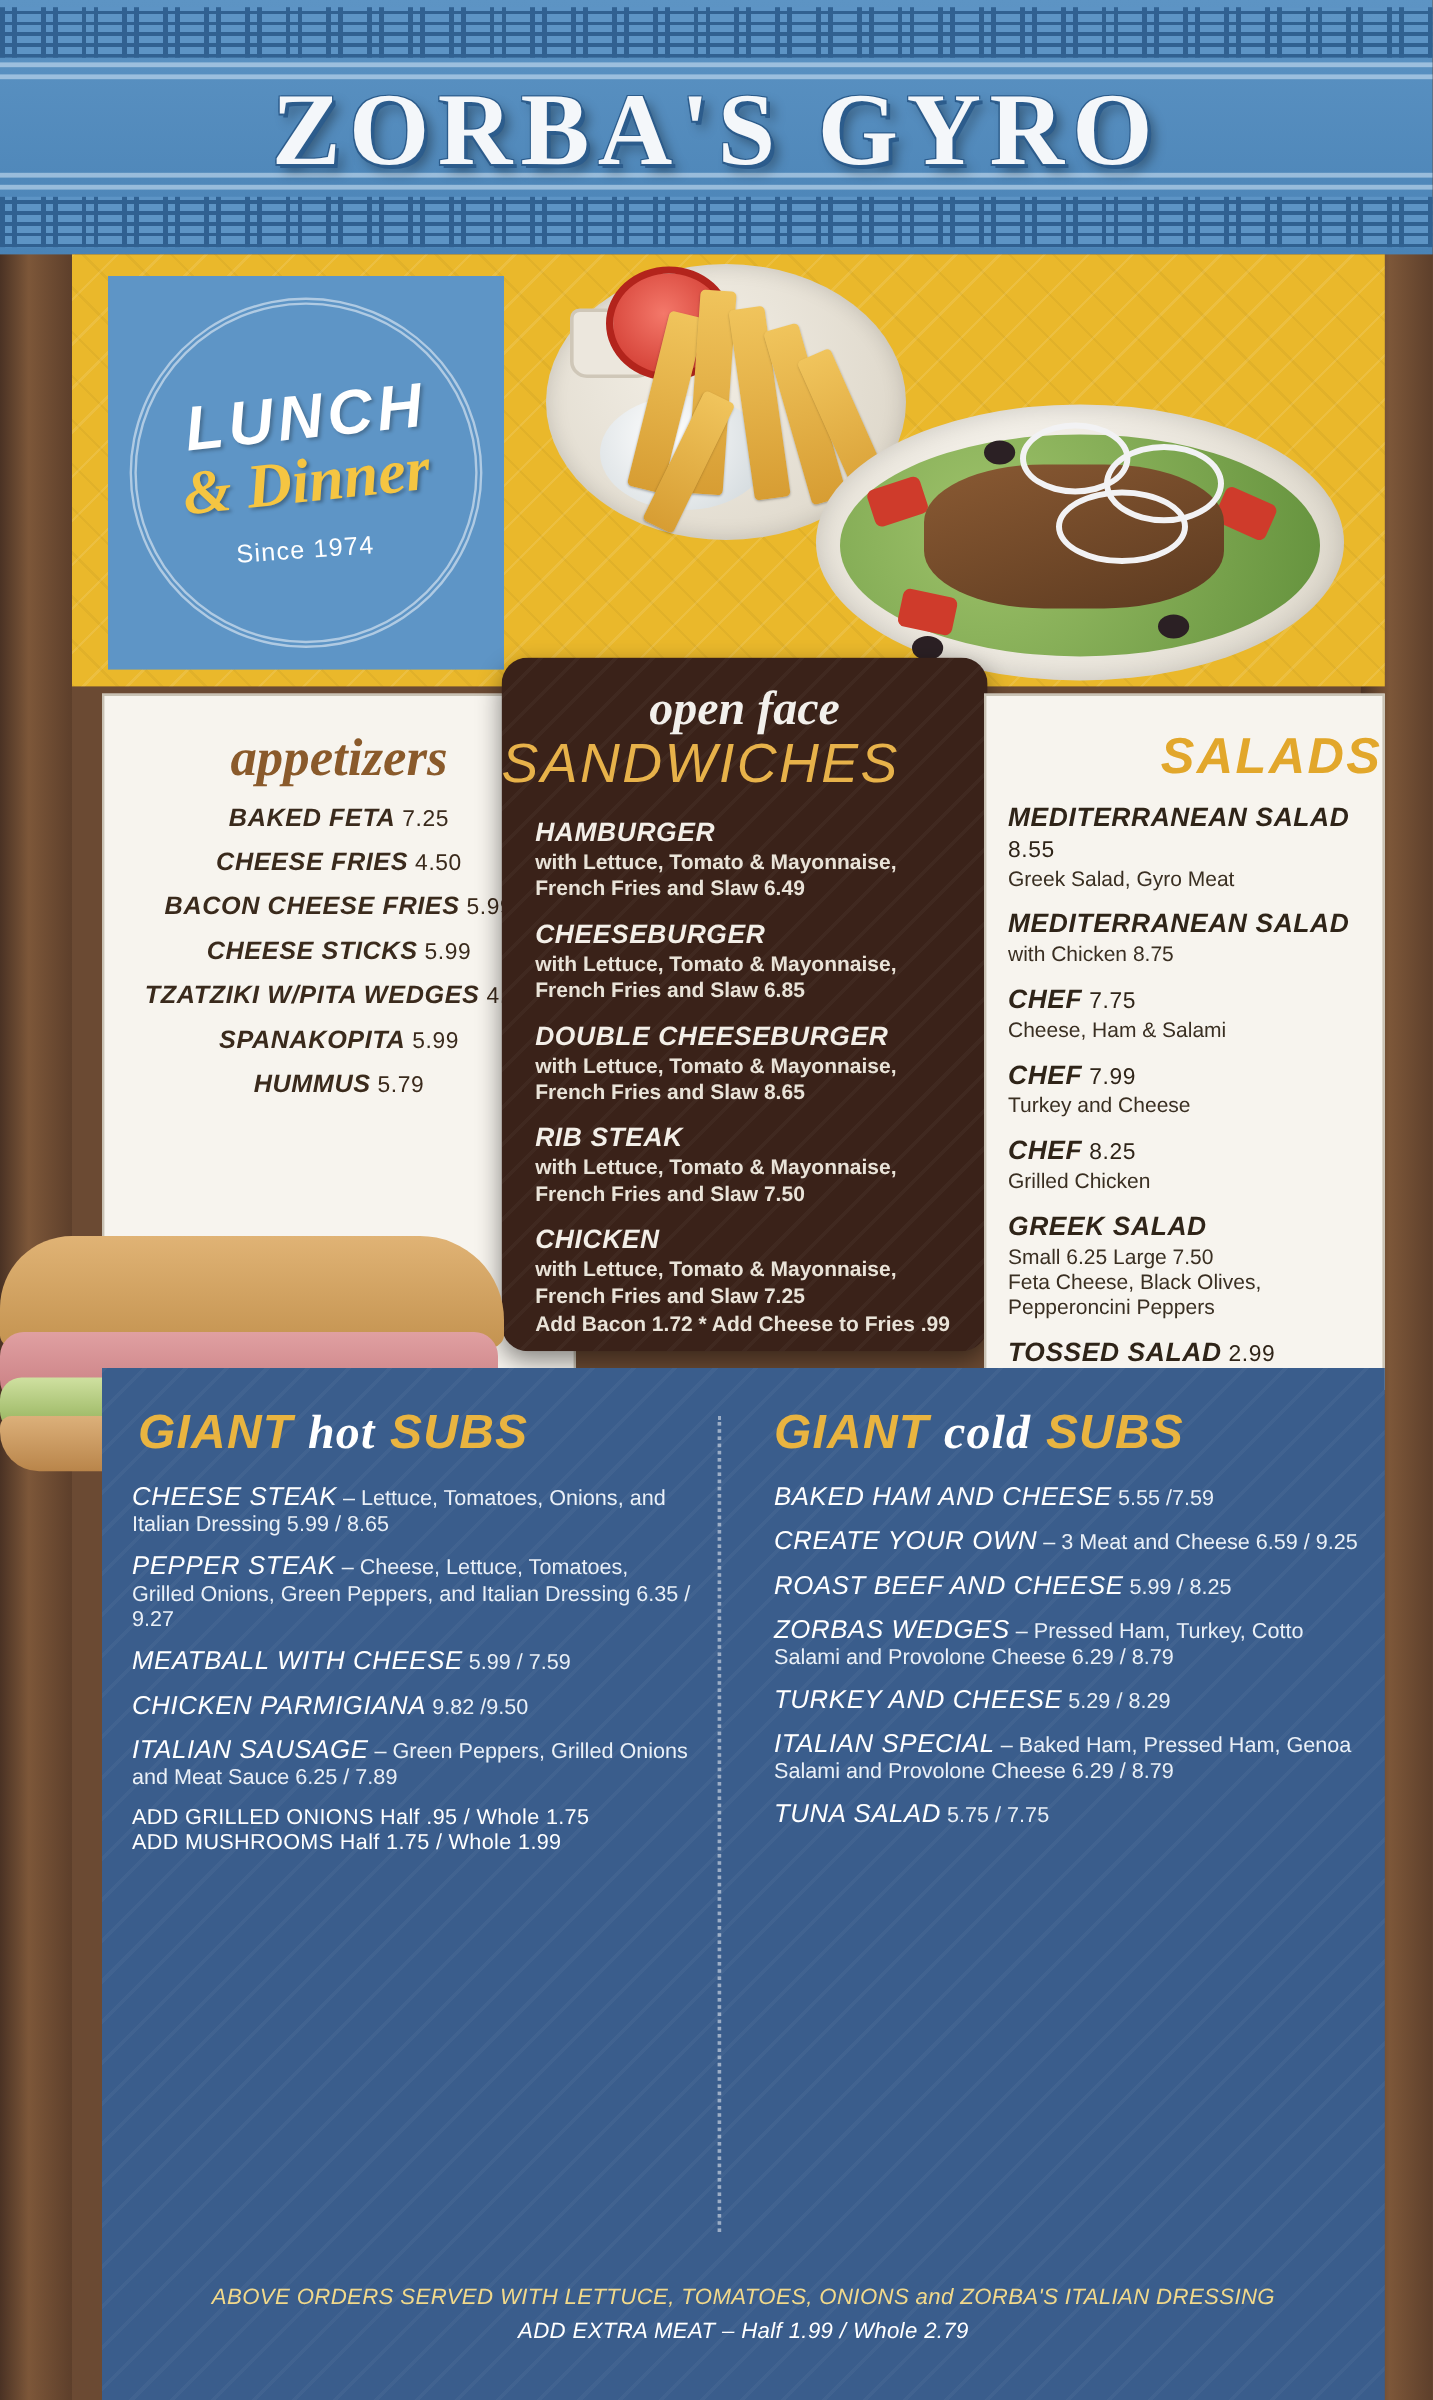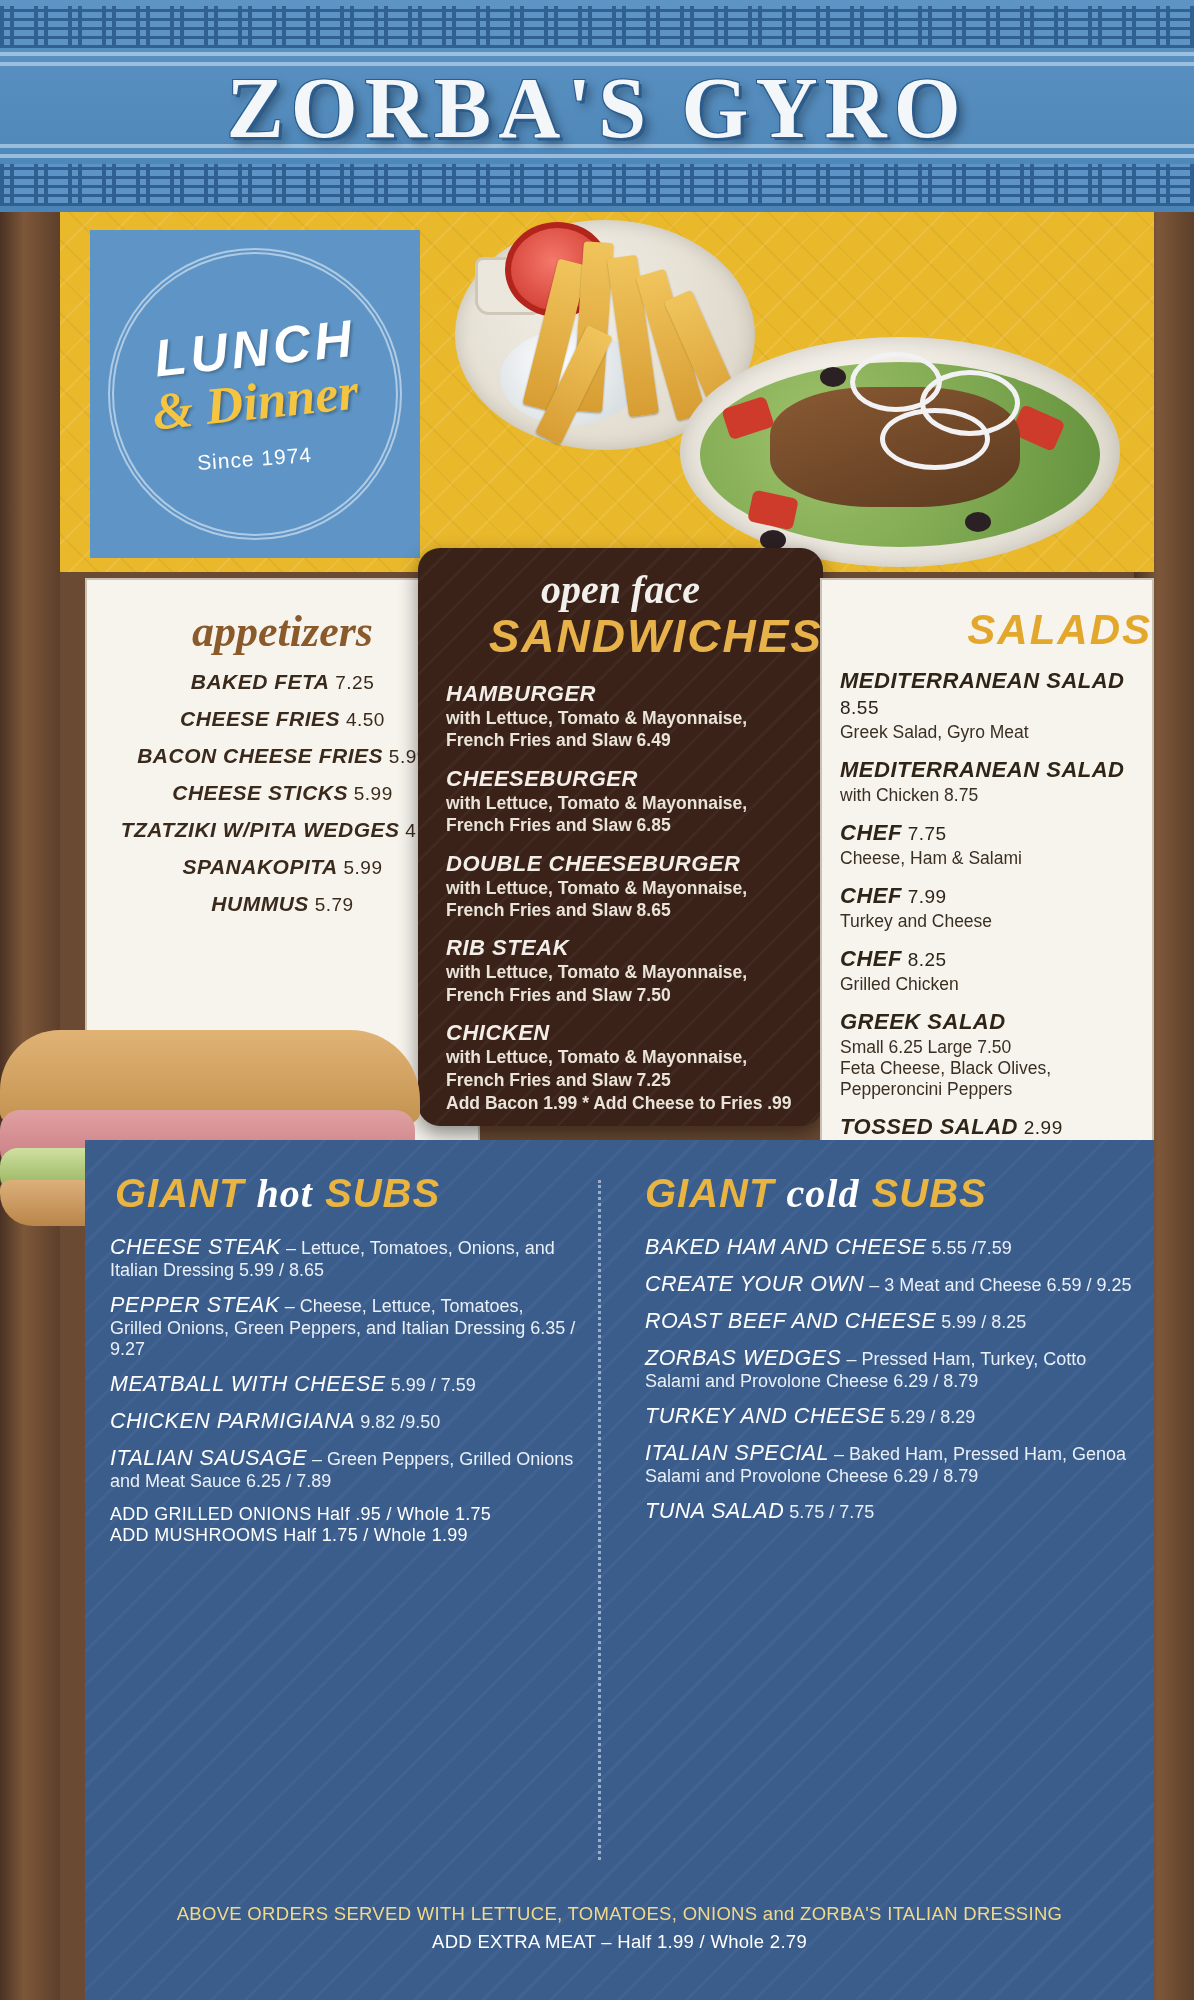--- a/index.html
+++ b/index.html
@@ -167,22 +167,22 @@
   .appet-list{ margin-top:6px; text-align:center; }
   .appet-row{ color:#3a2a1c; font-size:21px; margin:13px 0; }
   .appet-row .price{ font-weight:normal; font-style:normal; font-size:19px; color:#3a2a1c; }
 
   
   .of-title1{
     font-family:"Liberation Serif", serif; font-style:italic; font-weight:bold;
     font-size:40px; color:#f2f0ec; text-align:center; margin-top:18px;
   }
   .of-title2{
-    font-family:"Liberation Sans", sans-serif; font-weight:bold; font-style:italic;
-    font-size:46px; letter-spacing:2px; color:#e7b24a; text-align:right; margin-top:-4px;
+    font-family:"Liberation Sans", sans-serif; font-weight:normal; font-style:italic;
+    font-size:46px; letter-spacing:2px; color:#e7b24a; text-align:left; margin-top:-4px;
   }
   .of-name{ color:#f3efe8; font-size:22px; font-weight:bold; font-style:italic; letter-spacing:.5px;}
   .of-desc{ color:#e9e3d8; font-size:17.5px; line-height:1.28; font-weight:bold; }
   .of-block{ margin:14px 0 0 28px; }
   .of-extra{ color:#e9e3d8; font-size:17.5px; font-weight:bold; margin:2px 0 0 28px;}
 
   
   .sal-block{ margin:0 0 0 18px; }
   .sal-name{ color:#2f2418; font-size:22px; font-weight:bold; font-style:italic; letter-spacing:.5px; margin-top:14px;}
   .sal-name .price{ font-weight:normal; font-style:normal; font-size:19px;}
@@ -192,21 +192,21 @@
   .subs-title{ position:absolute; font-size:40px; letter-spacing:1px; }
   .subs-title .g1{ color:#e9b440; font-weight:bold; font-style:italic; font-family:"Liberation Sans",sans-serif;}
   .subs-title .g2{ color:#ffffff; font-weight:bold; font-style:italic; font-family:"Liberation Serif",serif;}
   .sub-item{ color:#ffffff; }
   .sub-name{ font-size:21.5px; font-weight:normal; font-style:italic; letter-spacing:.5px; }
   .sub-desc{ font-size:18px; font-weight:normal; font-style:normal; color:#eaf0f7;}
   .sub-row{ margin-bottom:12px; }
   .sub-add{ color:#ffffff; font-size:18px; letter-spacing:.3px; }
   .footer-note{
     position:absolute; left:85px; top:1900px; width:1069px; text-align:center;
-    color:#f1d98b; font-size:18.5px; line-height:1.5; letter-spacing:.3px;
+    color:#f1d98b; font-size:18.5px; line-height:1.5; letter-spacing:.3px;font-style:italic;
   }
   .footer-note .l2{ color:#ffffff; }
 
   
   .sandwich{
     position:absolute; left:0px; top:1030px; width:420px; height:190px;
   }
   .sand-bun{
     position:absolute; left:0; top:0; width:420px; height:95px;
     border-radius:60px 70px 18px 18px / 60px 70px 12px 12px;
@@ -314,21 +314,21 @@
         <div class="of-name">RIB STEAK</div>
         <div class="of-desc" style="white-space: pre-line;">with Lettuce, Tomato &amp; Mayonnaise,
 French Fries and Slaw 7.50</div>
       </div>
       <div class="of-block">
         <div class="of-name">CHICKEN</div>
         <div class="of-desc" style="white-space: pre-line;">with Lettuce, Tomato &amp; Mayonnaise,
 French Fries and Slaw 7.25</div>
       </div>
     </div>
-  <div class="of-extra">Add Bacon 1.99 * Add Cheese to Fries .99</div>
+  <div class="of-extra">Add Bacon 1.72 * Add Cheese to Fries .99</div>
 </div>
 
 <div class="panel-salads">
   <div class="sec-head-y" style="margin-top:26px">SALADS</div>
   <div id="salad-list" class="sal-block">
       <div>
         <div class="sal-name"><span>MEDITERRANEAN SALAD</span><span class="price"> 8.55</span></div>
         <div class="sal-desc" style="white-space: pre-line;">Greek Salad, Gyro Meat</div>
       </div>
       <div>

